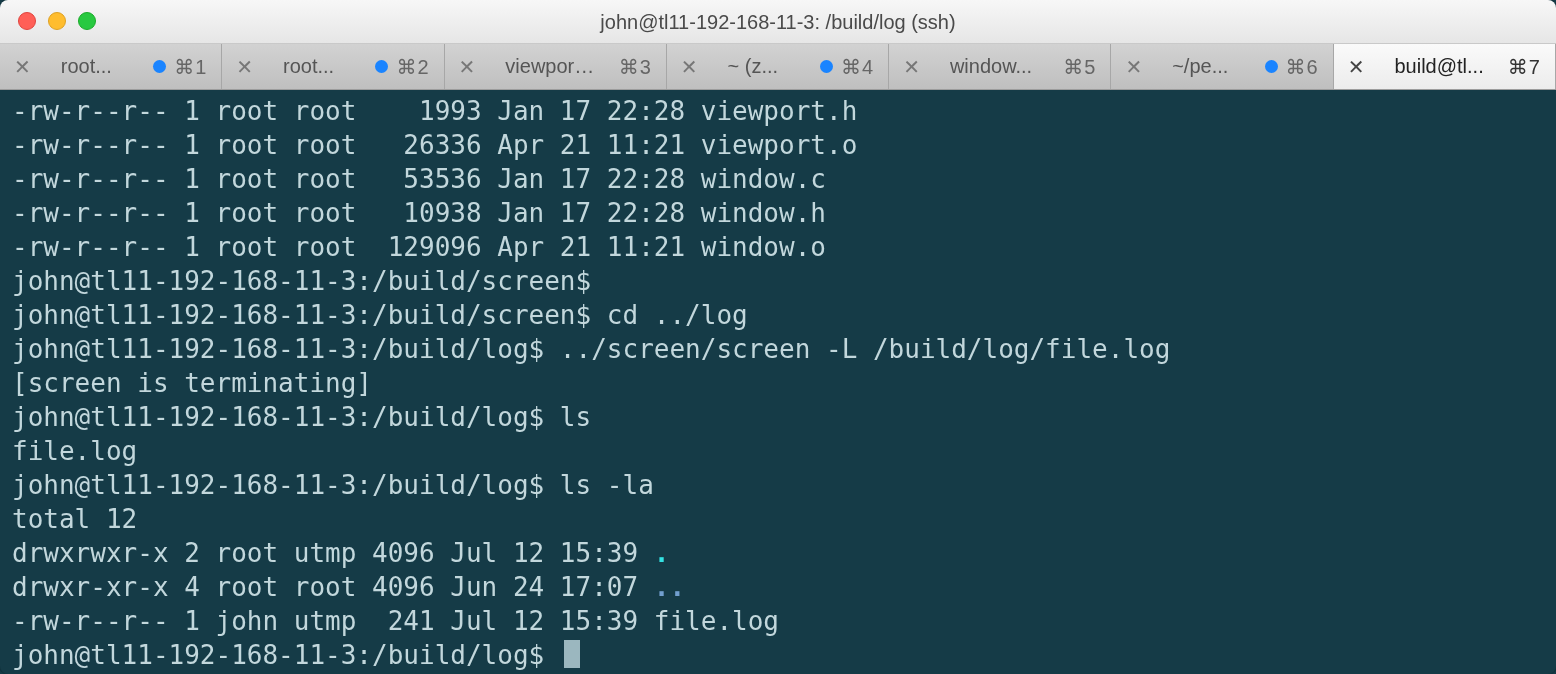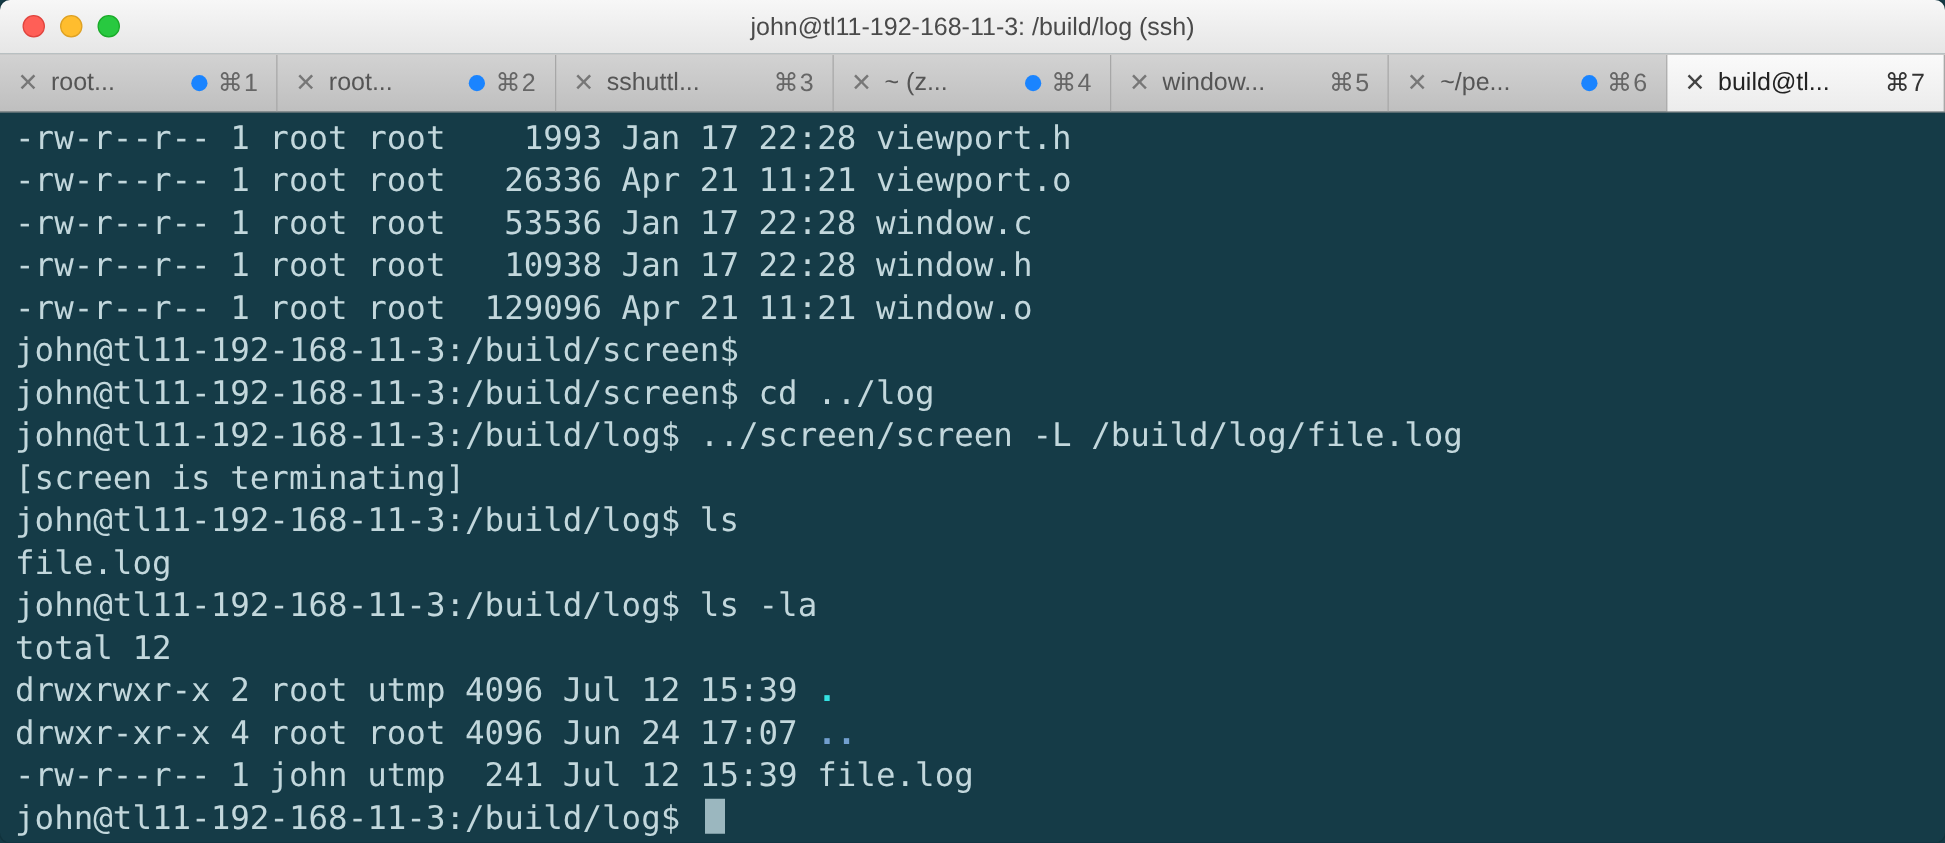--- a/index.html
+++ b/index.html
@@ -15,21 +15,21 @@
   .tabbar { height:46px; background:linear-gradient(#d2d2d2,#bfbfbf); display:flex; border-bottom:1px solid #9c9c9c; }
   .tab { flex:1; display:flex; align-items:center; justify-content:space-between; padding:0 14px; border-right:1px solid #a7a7a7; font-size:20px; color:#555; cursor:pointer; position:relative; }
   .tab.active { background:linear-gradient(#fafafa,#ececec); color:#222; }
   .tab-left{display:flex;align-items:center;gap:10px;overflow:hidden;}
   .tab-right{display:flex;align-items:center;gap:8px;}
   .close-x { font-size:20px; color:#777; line-height:1; }
   .tab.active .close-x{color:#444;}
   .bluedot { width:13px; height:13px; border-radius:50%; background:#1a84ff; flex-shrink:0; }
   .cmdkey { font-size:20px; color:#666; letter-spacing:1px; }
   .tab.active .cmdkey{color:#333;}
-  .tab-label{white-space:nowrap;overflow:hidden;text-overflow:ellipsis;max-width:90px;}
+  .tab-label{white-space:nowrap;overflow:hidden;text-overflow:ellipsis;max-width:90px;margin-left:20px;}
   .terminal { padding:4px 12px 8px 12px; font-family:"Menlo","Consolas",monospace; font-size:26px; line-height:34px; color:#c2d7dc; white-space:pre; }
   .dir1 { color:#34e2e2; font-weight:bold; }
   .dir2 { color:#729fcf; font-weight:bold; }
   .cursor { display:inline-block; width:16px; height:28px; background:#9bb7bf; vertical-align:-4px; margin-left:4px; }
 </style>
 </head>
 <body>
 
 <div class="window">
 
@@ -59,21 +59,21 @@
           <span class="tab-label">root...</span>
         </div>
         <div class="tab-right">
           <span class="bluedot"></span>
           <span class="cmdkey">⌘2</span>
         </div>
       </div>
       <div class="tab">
         <div class="tab-left">
           <span class="close-x">✕</span>
-          <span class="tab-label">sshuttl...</span>
+          <span class="tab-label">viewport...</span>
         </div>
         <div class="tab-right">
           <span class="cmdkey">⌘3</span>
         </div>
       </div>
       <div class="tab">
         <div class="tab-left">
           <span class="close-x">✕</span>
           <span class="tab-label">~ (z...</span>
         </div>

